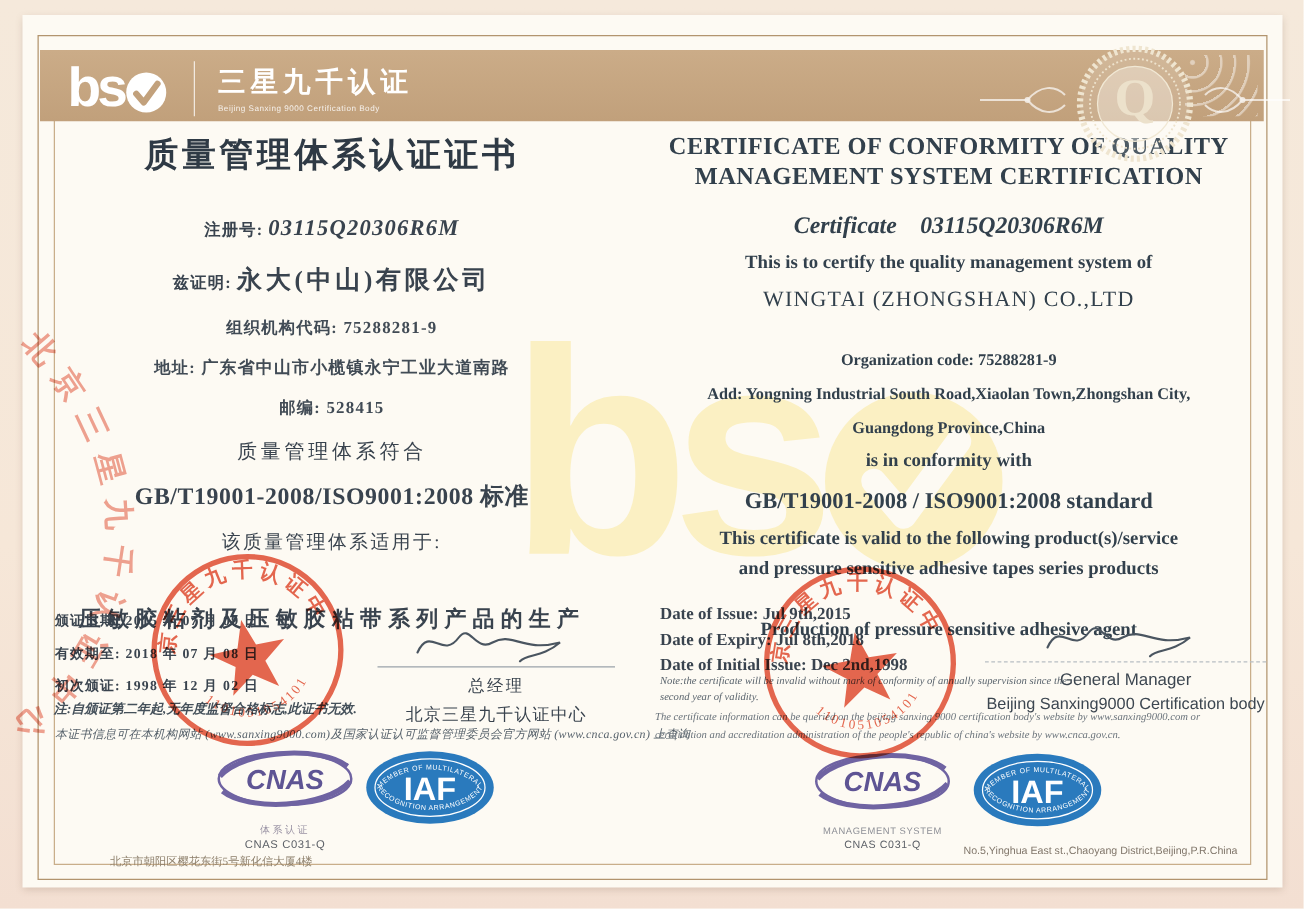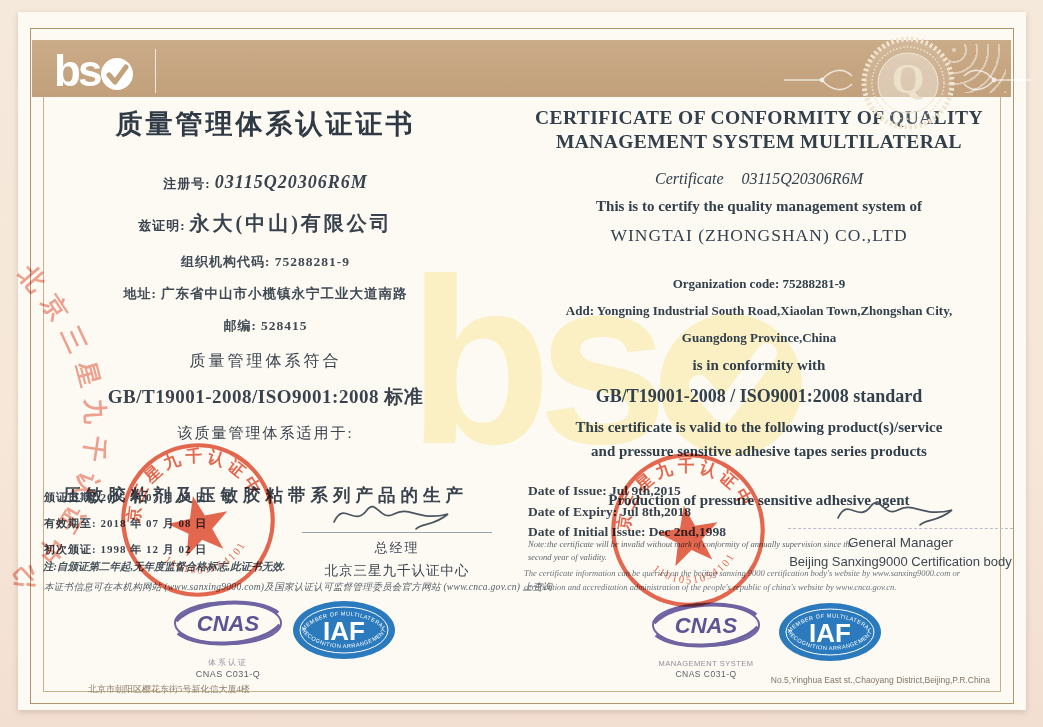--- a/index.html
+++ b/index.html
@@ -46,21 +46,21 @@
   .line{margin-top:0;}
   .lbl{font-size:13px;font-weight:bold;letter-spacing:1px;}
   .reg-val{font-size:18px;font-weight:bold;font-style:italic;letter-spacing:1px;}
   .cn-company{font-size:20px;font-weight:bold;letter-spacing:3px;}
   .cn-small{font-size:13.5px;letter-spacing:1px;color:#414b55;}
   .cn-conform{font-size:16px;letter-spacing:3px;}
   .cn-standard{font-size:19px;font-weight:bold;letter-spacing:.5px;}
   .cn-scope-intro{font-size:15px;letter-spacing:2px;}
   .cn-scope{font-size:17.5px;font-weight:bold;letter-spacing:5px;}
   .en-title{font-size:19.5px;font-weight:bold;letter-spacing:.4px;line-height:24px;}
-  .en-cert{font-size:16px;font-weight:normal;font-style:italic;}
+  .en-cert{font-size:19px;font-weight:bold;font-style:italic;}
   .en-b15{font-size:15px;font-weight:bold;}
   .en-company{font-size:17.5px;font-weight:normal;letter-spacing:1px;}
   .en-b13{font-size:13px;font-weight:bold;}
   .en-standard{font-size:18px;font-weight:bold;}
   .dates{z-index:2;font-weight:bold;}
   .cn-dates{left:44px;top:484px;font-size:11px;line-height:26px;letter-spacing:1px;text-align:left;}
   .en-dates{left:528px;top:481px;font-size:13.5px;line-height:20.5px;text-align:left;}
   .cn-note{left:43px;top:560px;font-size:10.5px;font-style:italic;font-weight:bold;color:#44505a;z-index:2;}
   .cn-query{left:44px;top:581px;font-size:9.5px;font-style:italic;color:#55606a;z-index:2;letter-spacing:.3px;}
   .en-note{left:528px;top:538px;width:330px;font-size:8.5px;font-style:italic;color:#5a646d;
@@ -107,20 +107,24 @@
   <div class="abs band-lace"></div>
 
   <div class="abs brand">
     <span class="logo-bs">bs</span>
     <span class="logo-check">
       <svg width="24" height="24" viewBox="0 0 24 24">
         <path d="M4 12 L10 19 L21 4" fill="none" stroke="#c2a17c" stroke-width="5" stroke-linecap="round" stroke-linejoin="round"></path>
       </svg>
     </span>
     <span class="brand-sep"></span>
+    <span>
+      <div class="brand-cn">三星九千认证</div>
+      <div class="brand-en">Beijing Sanxing 9000 Certification Body</div>
+    </span>
   </div>
 
   <div class="abs medallion">
     <svg width="100" height="100" viewBox="0 0 100 100">
       <circle cx="50" cy="50" r="44" fill="rgba(255,255,255,.14)" stroke="#efe5d0" stroke-width="5" stroke-dasharray="2.5,2.5"></circle>
       <circle cx="50" cy="50" r="36" fill="none" stroke="#eee3cd" stroke-width="1.5" stroke-dasharray="1.5,2"></circle>
       <circle cx="50" cy="50" r="30" fill="rgba(253,250,243,.35)" stroke="#f1e8d4" stroke-width="1"></circle>
     </svg>
     <div class="med-q">Q</div>
   </div>
@@ -165,21 +169,21 @@
       <span style="font-weight:bold;">528415</span>
     </div>
     <div class="line cn-conform" style="margin-top:16px;">质量管理体系符合</div>
     <div class="line cn-standard" style="margin-top:12px;">GB/T19001-2008/ISO9001:2008 标准</div>
     <div class="line cn-scope-intro" style="margin-top:14px;">该质量管理体系适用于:</div>
     <div class="line cn-scope" style="margin-top:40px;">压敏胶粘剂及压敏胶粘带系列产品的生产</div>
   </div>
 
   <div class="abs col col-en">
     <div class="en-title">CERTIFICATE OF CONFORMITY OF QUALITY</div>
-    <div class="en-title">MANAGEMENT SYSTEM MULTILATERAL</div>
+    <div class="en-title">MANAGEMENT SYSTEM CERTIFICATION</div>
     <div class="line en-cert" style="margin-top:16px;">
       <span>Certificate</span>
       <span style="margin-left:14px;">03115Q20306R6M</span>
     </div>
     <div class="line en-b15" style="margin-top:10px;">This is to certify the quality management system of</div>
     <div class="line en-company" style="margin-top:10px;">WINGTAI (ZHONGSHAN) CO.,LTD</div>
     <div class="line en-b13" style="margin-top:30px;">Organization code: 75288281-9</div>
     <div class="line en-b13" style="margin-top:11px;">Add: Yongning Industrial South Road,Xiaolan Town,Zhongshan City,</div>
     <div class="line en-b13" style="margin-top:11px;">Guangdong Province,China</div>
     <div class="line en-b15" style="margin-top:11px;">is in conformity with</div>

